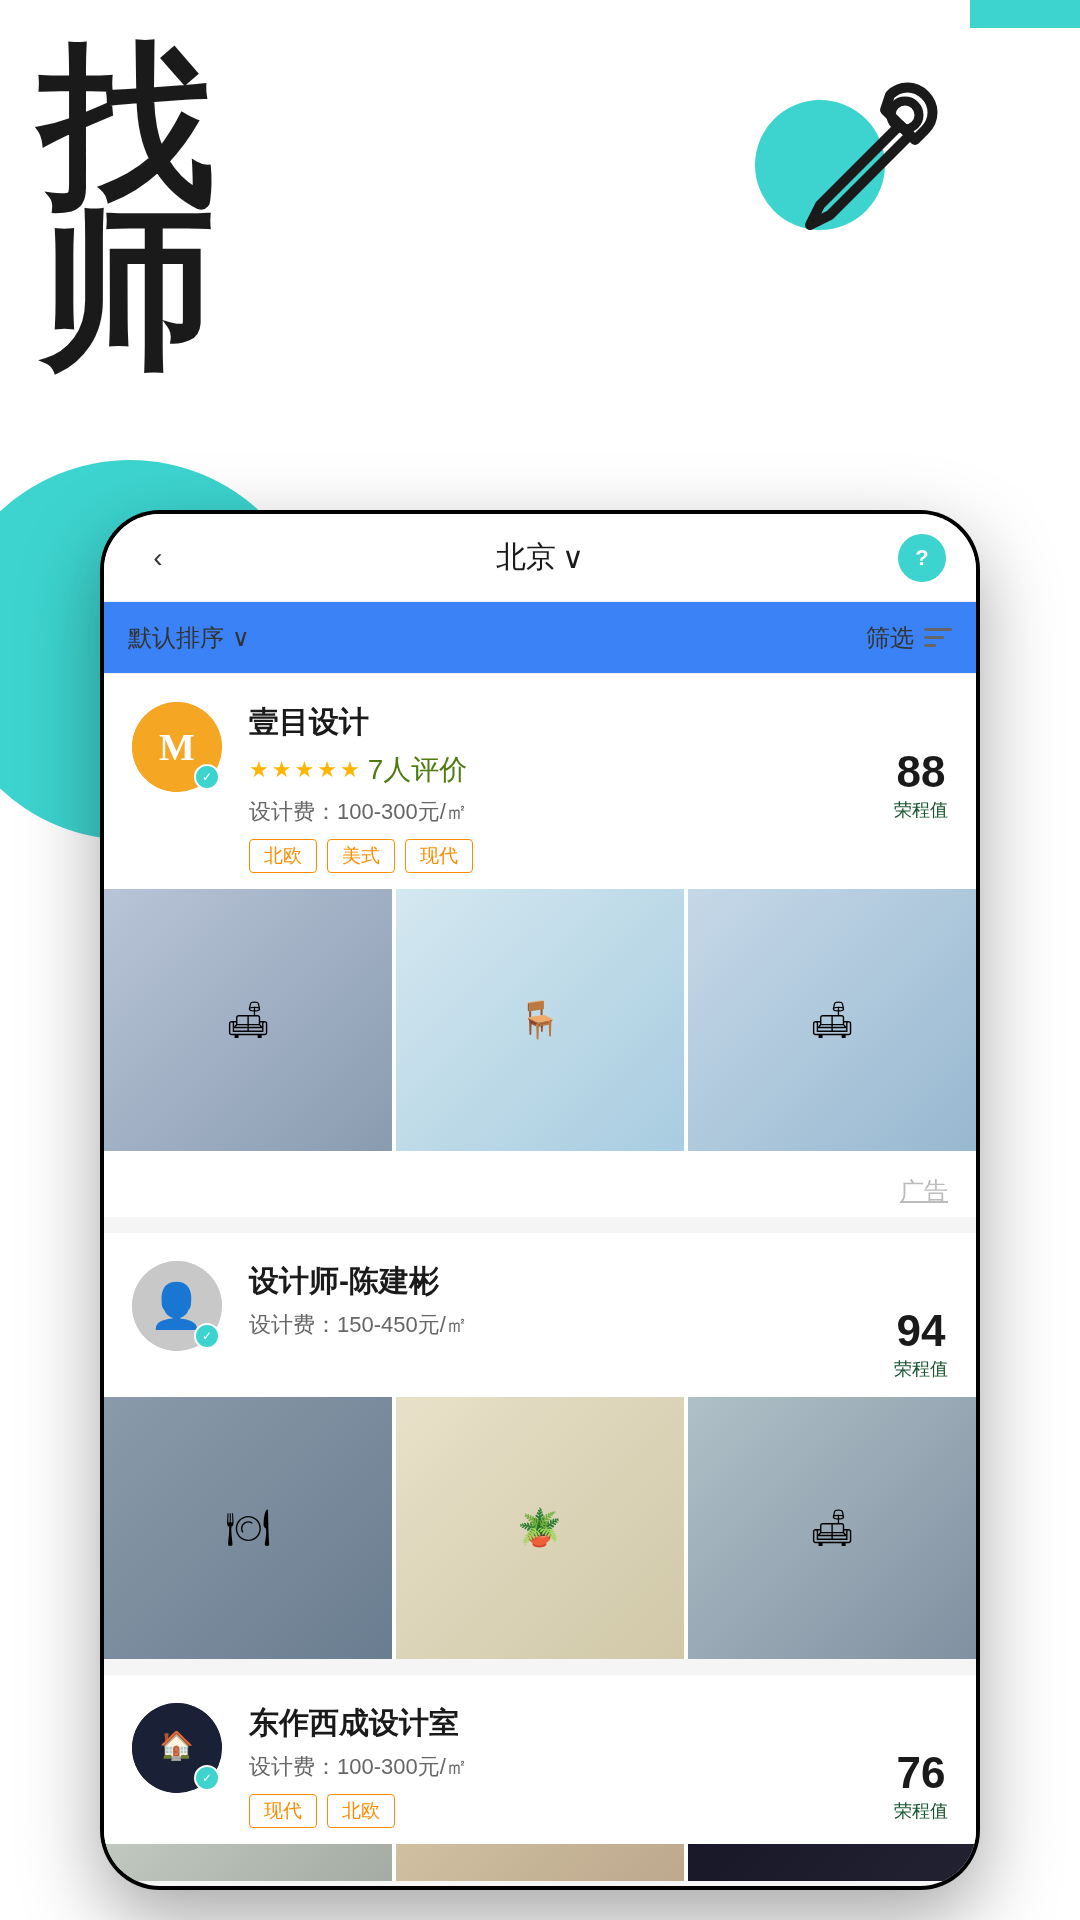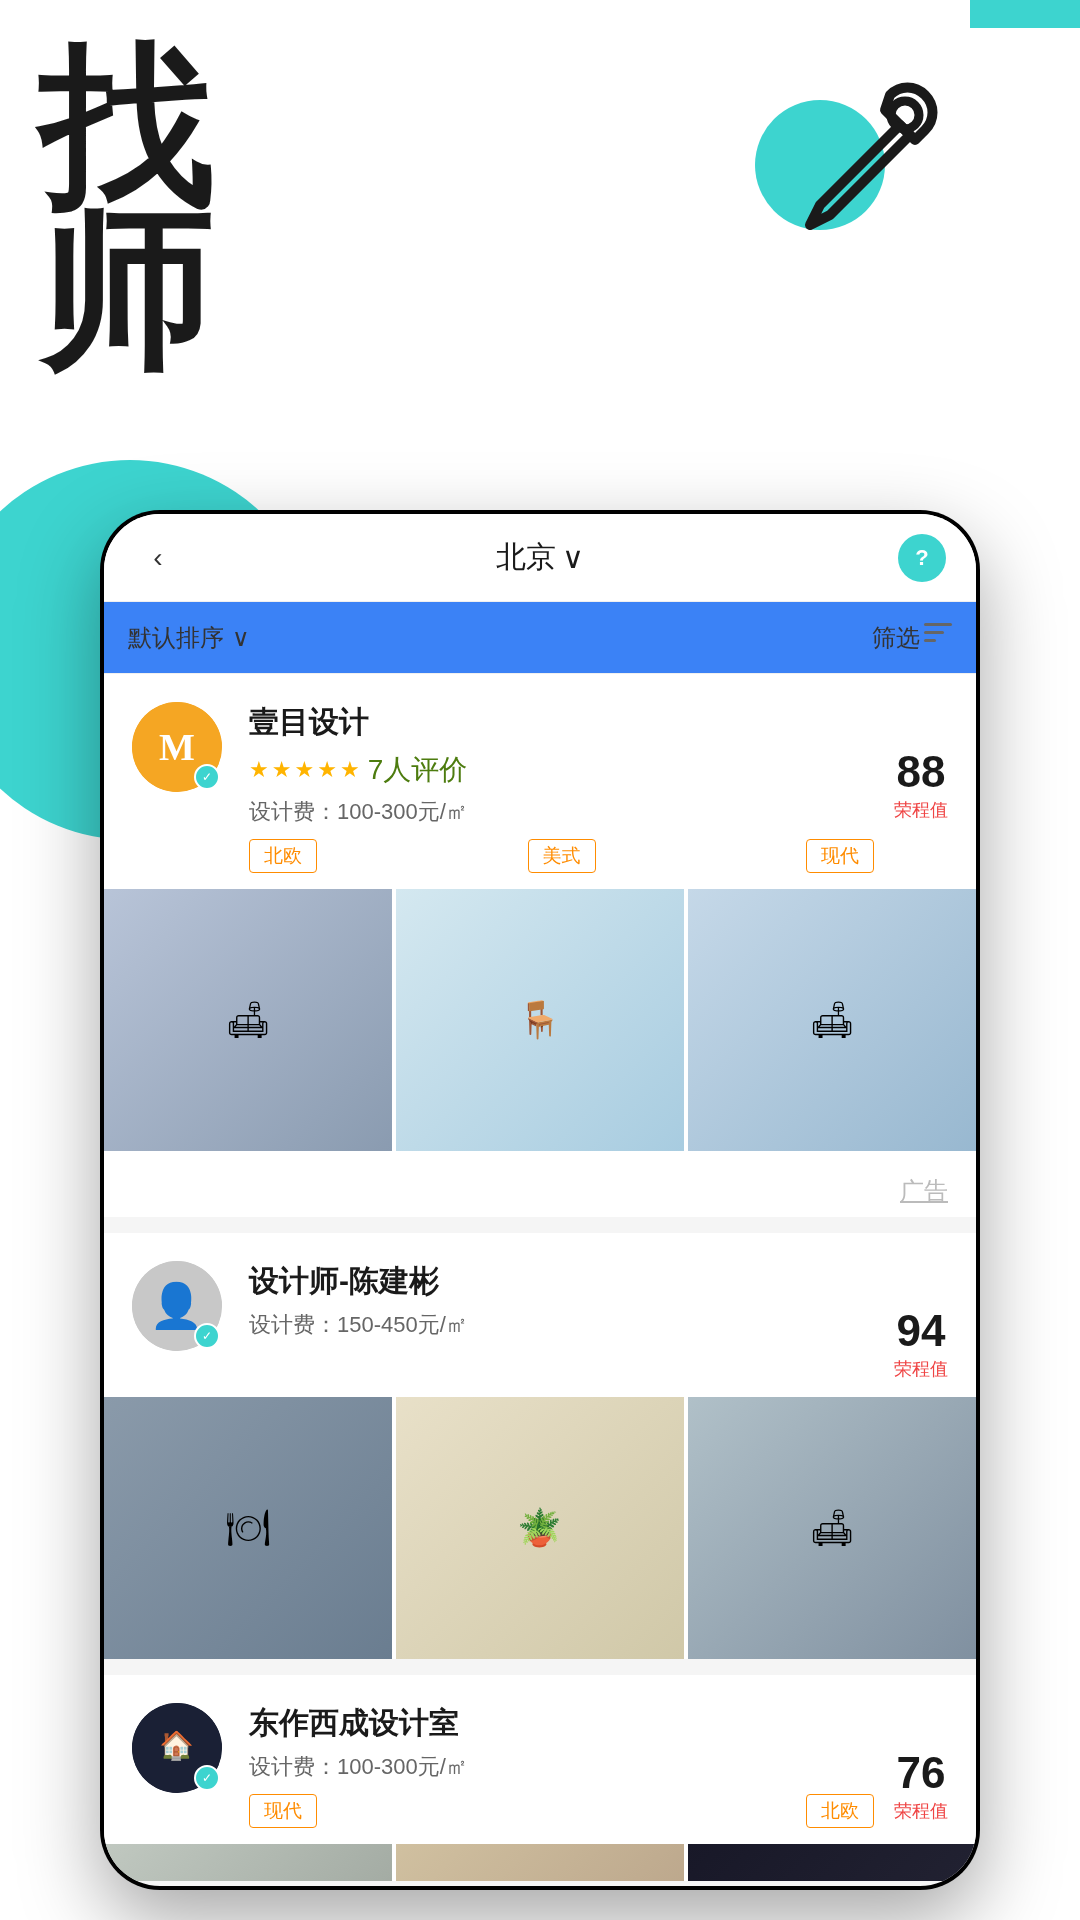--- a/index.html
+++ b/index.html
@@ -162,22 +162,22 @@
     }
     .sort-option {
       display: flex;
       align-items: center;
       gap: 8px;
       font-size: 24px;
       color: #333;
     }
     .filter-btn {
       display: flex;
-      align-items: flex-start;
-      gap: 4px;
+      align-items: center;
+      gap: 10px;
       font-size: 24px;
       color: #333;
     }
     .filter-icon {
       width: 28px;
       height: 22px;
       display: flex;
       flex-direction: column;
       gap: 5px;
       justify-content: center;
@@ -273,21 +273,20 @@
     }
     .card-price {
       font-size: 22px;
       color: #666;
       margin-bottom: 12px;
     }
     .tags {
       display: flex;
       gap: 10px;
       flex-wrap: wrap;
-      justify-content: space-between;
     }
     .tag {
       border: 1px solid #ff8c00;
       color: #ff8c00;
       font-size: 19px;
       padding: 3px 14px;
       border-radius: 4px;
     }
 
     .score-box {
@@ -298,21 +297,21 @@
       margin-top: 48px;
     }
     .score-number {
       font-size: 44px;
       font-weight: 700;
       color: #1a1a1a;
       line-height: 1;
     }
     .score-label {
       font-size: 18px;
-      color: #ef4444;
+      color: #14532d;
       margin-top: 4px;
     }
 
     
     .photo-grid {
       display: grid;
       grid-template-columns: repeat(3, 1fr);
       gap: 4px;
       margin: 0 -28px;
     }

